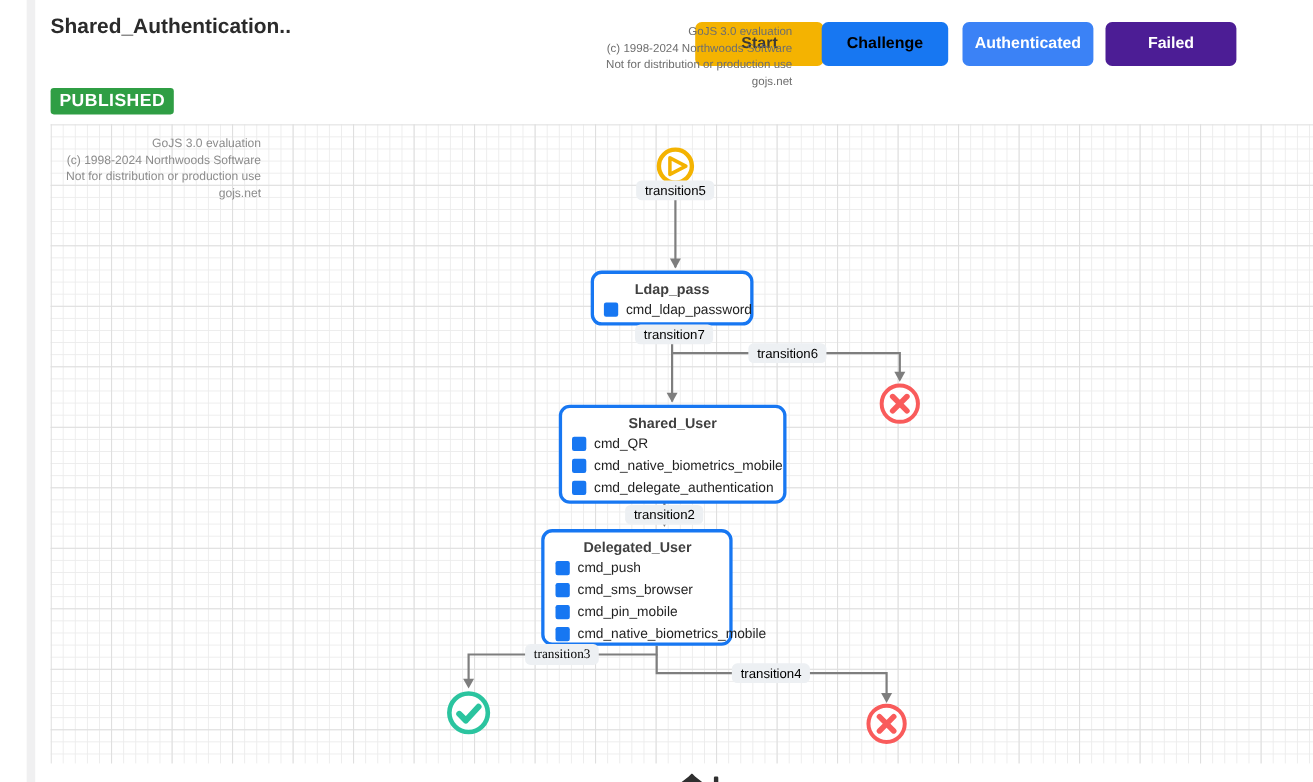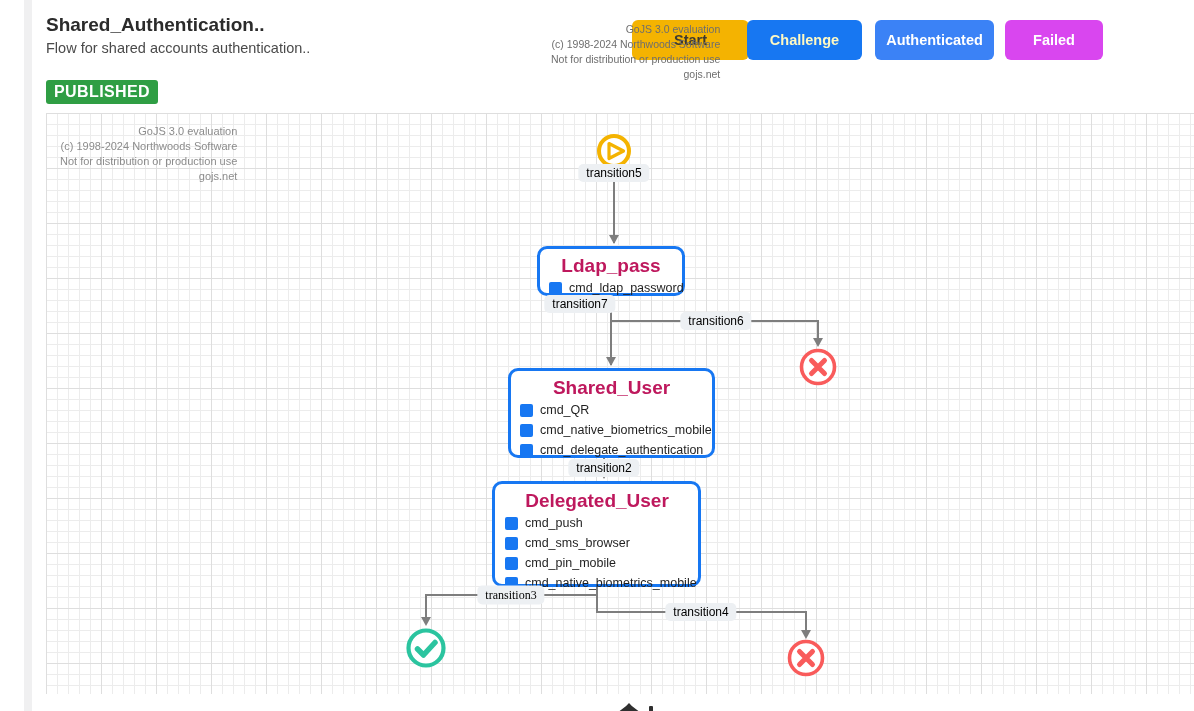--- a/index.html
+++ b/index.html
@@ -28,54 +28,53 @@
     background-image:
       linear-gradient(to right,#dedede 1px,transparent 1px),
       linear-gradient(to bottom,#dedede 1px,transparent 1px),
       linear-gradient(to right,#ececec 1px,transparent 1px),
       linear-gradient(to bottom,#ececec 1px,transparent 1px);
     background-size:55px 55px,55px 55px,11px 11px,11px 11px;}
   .links{position:absolute;left:0;top:0;z-index:2;}
 
   .node{position:absolute;background:#fff;border:3px solid #1777F2;border-radius:10px;box-sizing:border-box;
         padding:5px 9px;z-index:4;}
-  .node-title{text-align:center;font-size:19px;font-weight:bold;color:#be185d;margin:1px 0 1px 0;}
+  .node-title{text-align:center;font-size:13px;font-weight:bold;color:#404040;margin:1px 0 1px 0;}
   .node-items{list-style:none;margin:0;padding:0;text-align:center;}
   .node-items li{display:flex;align-items:center;height:20px;font-size:12.5px;color:#1f1f1f;}
   .node-items .sq{width:13px;height:13px;background:#1777F2;border-radius:2px;margin-right:7px;flex:0 0 auto;}
 
   .tlabel{position:absolute;transform:translate(-50%,-50%);background:#edf0f3;color:#000000;font-size:12px;
           padding:2px 8px;border-radius:5px;white-space:nowrap;z-index:5;}
 
   .glyph-mound{position:absolute;left:593px;top:703px;width:24px;height:10px;background:#2f2f2f;
                clip-path:polygon(50% 0,62% 30%,100% 100%,0 100%,38% 30%);z-index:4;}
   .glyph-dot{position:absolute;left:625px;top:706px;width:4px;height:6px;background:#2f2f2f;border-radius:1px;z-index:4;}
 </style>
 </head>
 <body>
 
 <div class="page">
   <div class="edge left"></div>
   <div class="edge right"></div>
 
   <div class="hdr-title">Shared_Authentication..</div>
-  <div class="hdr-subtitle">Flow for shared accounts authentication..</div>
   <div class="badge">PUBLISHED</div>
 
   <div class="watermark hdr">
     <div>GoJS 3.0 evaluation</div>
     <div>(c) 1998-2024 Northwoods Software</div>
     <div>Not for distribution or production use</div>
     <div>gojs.net</div>
   </div>
 
   <div class="legend-btn" style="left: 608px; width: 117px; background: rgb(244, 179, 1); color: rgb(61, 58, 51);">Start</div>
-  <div class="legend-btn" style="left: 723px; width: 115px; background: rgb(23, 119, 242); color: #fef9c3;">Challenge</div>
+  <div class="legend-btn" style="left: 723px; width: 115px; background: rgb(23, 119, 242); color: #000000;">Challenge</div>
   <div class="legend-btn" style="left: 851px; width: 119px; background: #3b82f6; color: rgb(255, 255, 255);">Authenticated</div>
-  <div class="legend-btn" style="left: 981px; width: 98px; background: #d946ef; color: rgb(255, 255, 255);">Failed</div>
+  <div class="legend-btn" style="left: 981px; width: 119px; background: #4c1d95; color: rgb(255, 255, 255);">Failed</div>
 
   <div class="diagram">
     <div class="watermark dia">
       <div>GoJS 3.0 evaluation</div>
       <div>(c) 1998-2024 Northwoods Software</div>
       <div>Not for distribution or production use</div>
       <div>gojs.net</div>
     </div>
 
     <svg class="links" width="1154" height="581">
@@ -151,21 +150,21 @@
             <span class="sq"></span>
             <span>cmd_native_biometrics_mobile</span>
           </li>
           <li>
             <span class="sq"></span>
             <span>cmd_delegate_authentication</span>
           </li>
         </ul>
     </div>
 
-    <div class="node" style="left:446px;top:368px;width:209px;height:106px;padding-left:10px;">
+    <div class="node" style="left:446px;top:368px;width:174px;height:106px;padding-left:10px;">
       <div class="node-title">Delegated_User</div>
       <ul class="node-items">
           <li>
             <span class="sq"></span>
             <span>cmd_push</span>
           </li>
           <li>
             <span class="sq"></span>
             <span>cmd_sms_browser</span>
           </li>
@@ -174,21 +173,21 @@
             <span>cmd_pin_mobile</span>
           </li>
           <li>
             <span class="sq"></span>
             <span>cmd_native_biometrics_mobile</span>
           </li>
         </ul>
     </div>
 
     <div class="tlabel" style="left:568px;top:60px;">transition5</div>
-    <div class="tlabel" style="left:534px;top:191px;">transition7</div>
+    <div class="tlabel" style="left:567px;top:191px;">transition7</div>
     <div class="tlabel" style="left:670px;top:208px;">transition6</div>
     <div class="tlabel" style="left:558px;top:355px;">transition2</div>
     <div class="tlabel" style="left:465px;top:482px;font-family:Liberation Serif, serif;">transition3</div>
     <div class="tlabel" style="left:655px;top:499px;">transition4</div>
   </div>
 
   <div class="glyph-mound"></div>
   <div class="glyph-dot"></div>
 </div>
 

